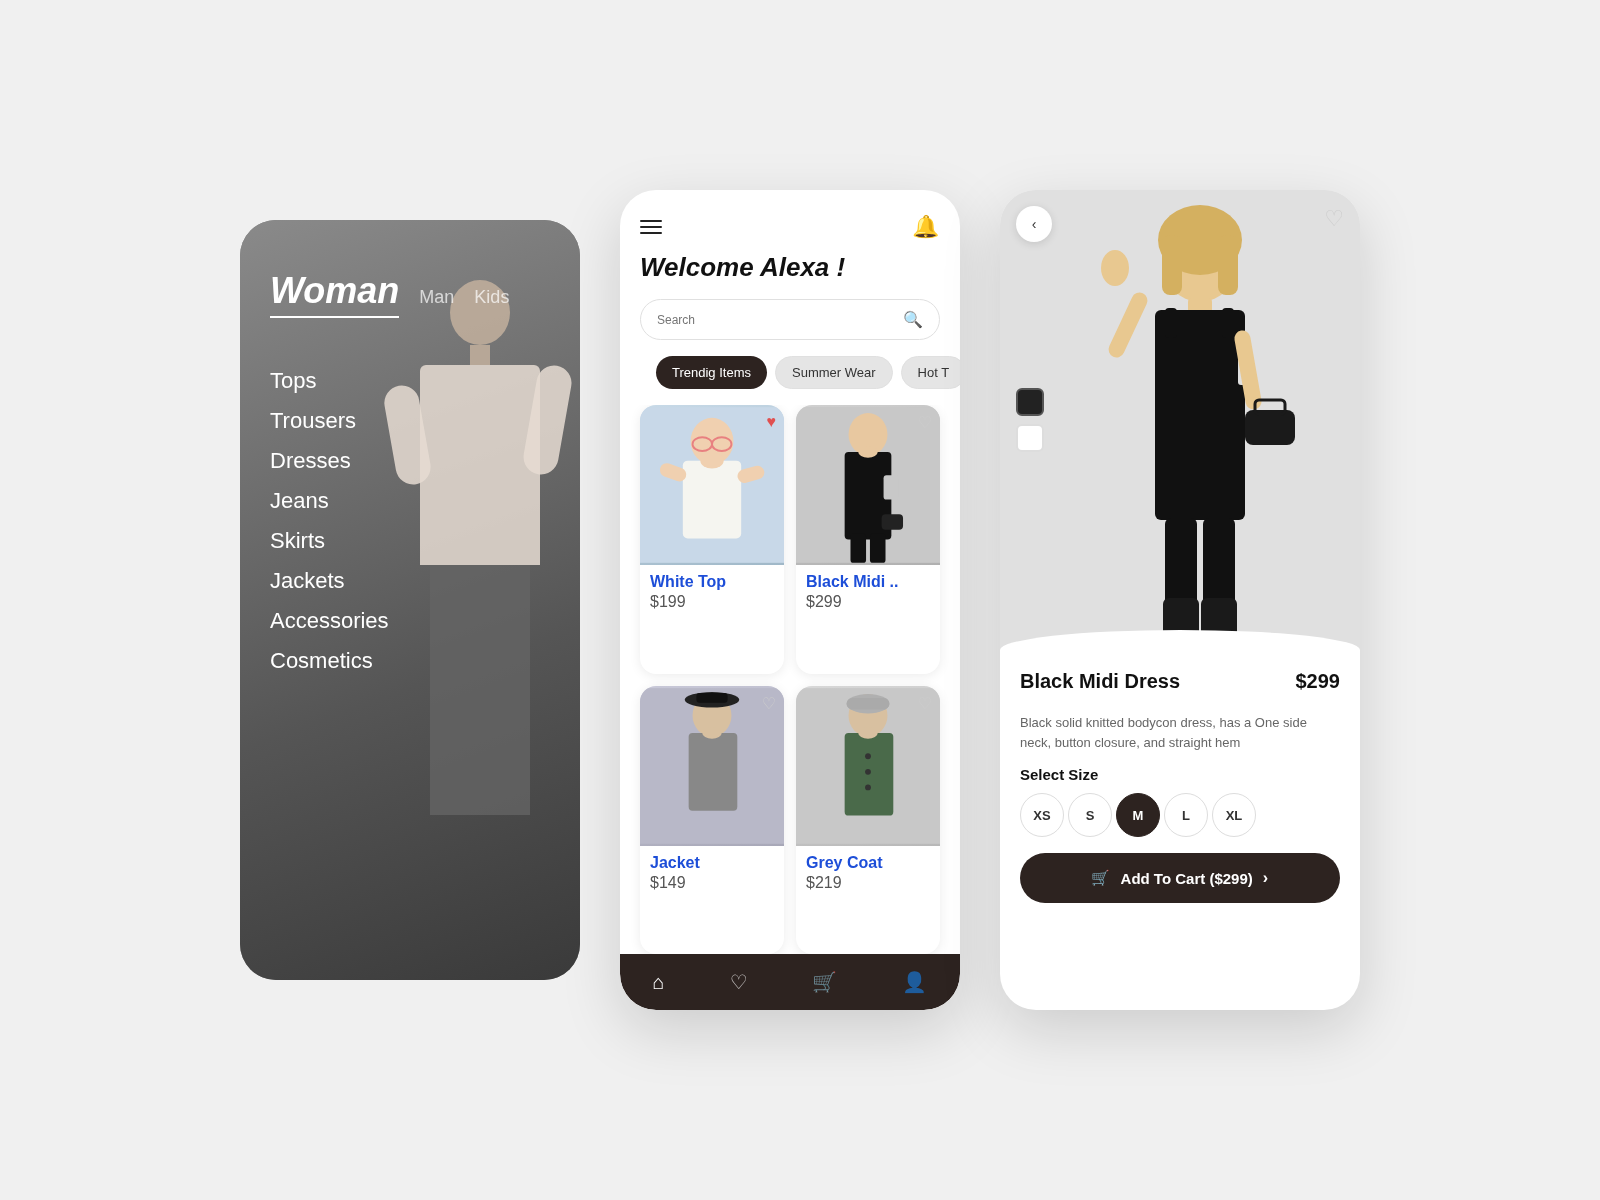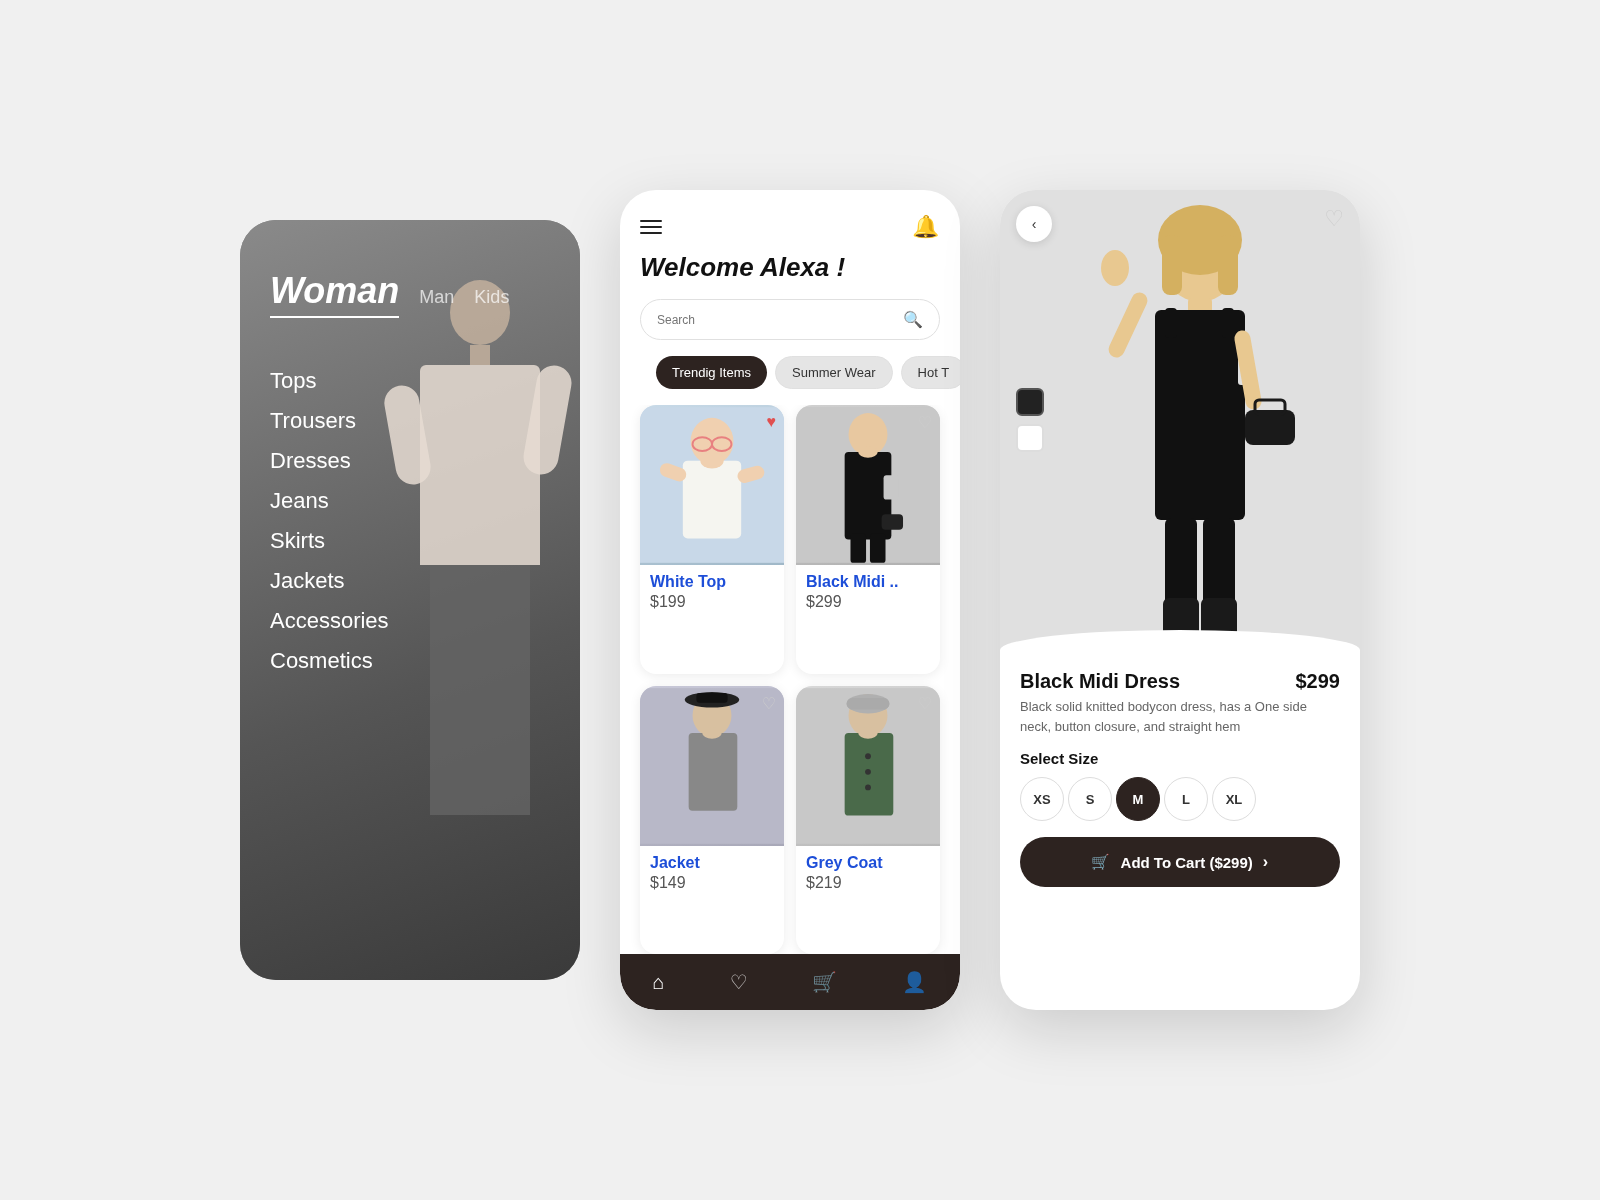--- a/index.html
+++ b/index.html
@@ -305,21 +305,21 @@
     }
     .phone3-details {
       padding: 20px 20px 0;
       flex: 1;
       overflow: hidden;
     }
     .phone3-title-row {
       display: flex;
       justify-content: space-between;
       align-items: center;
-      margin-bottom: 4px;
+      margin-bottom: 20px;
     }
     .phone3-product-name {
       font-size: 20px;
       font-weight: 700;
       color: #111;
     }
     .phone3-product-price {
       font-size: 20px;
       font-weight: 700;
       color: #111;

